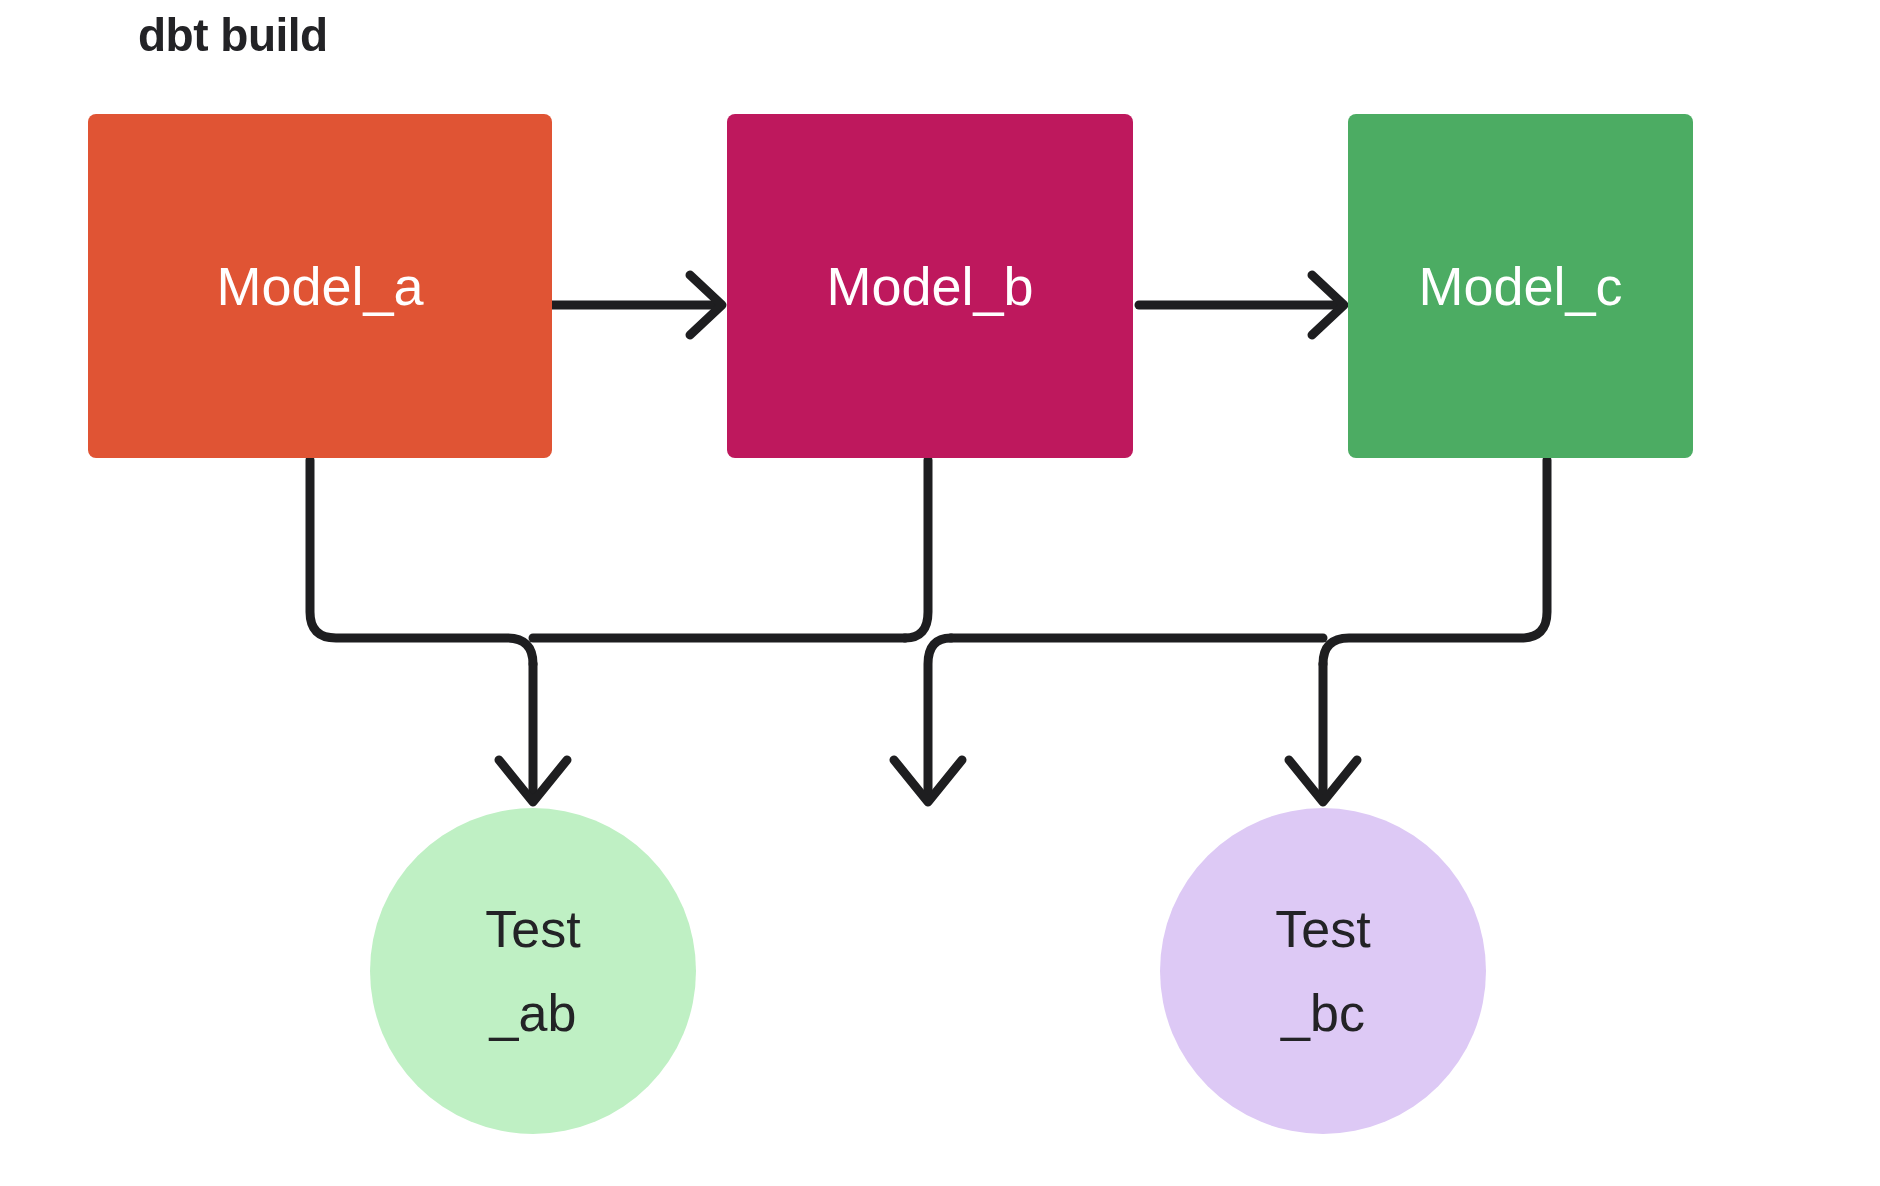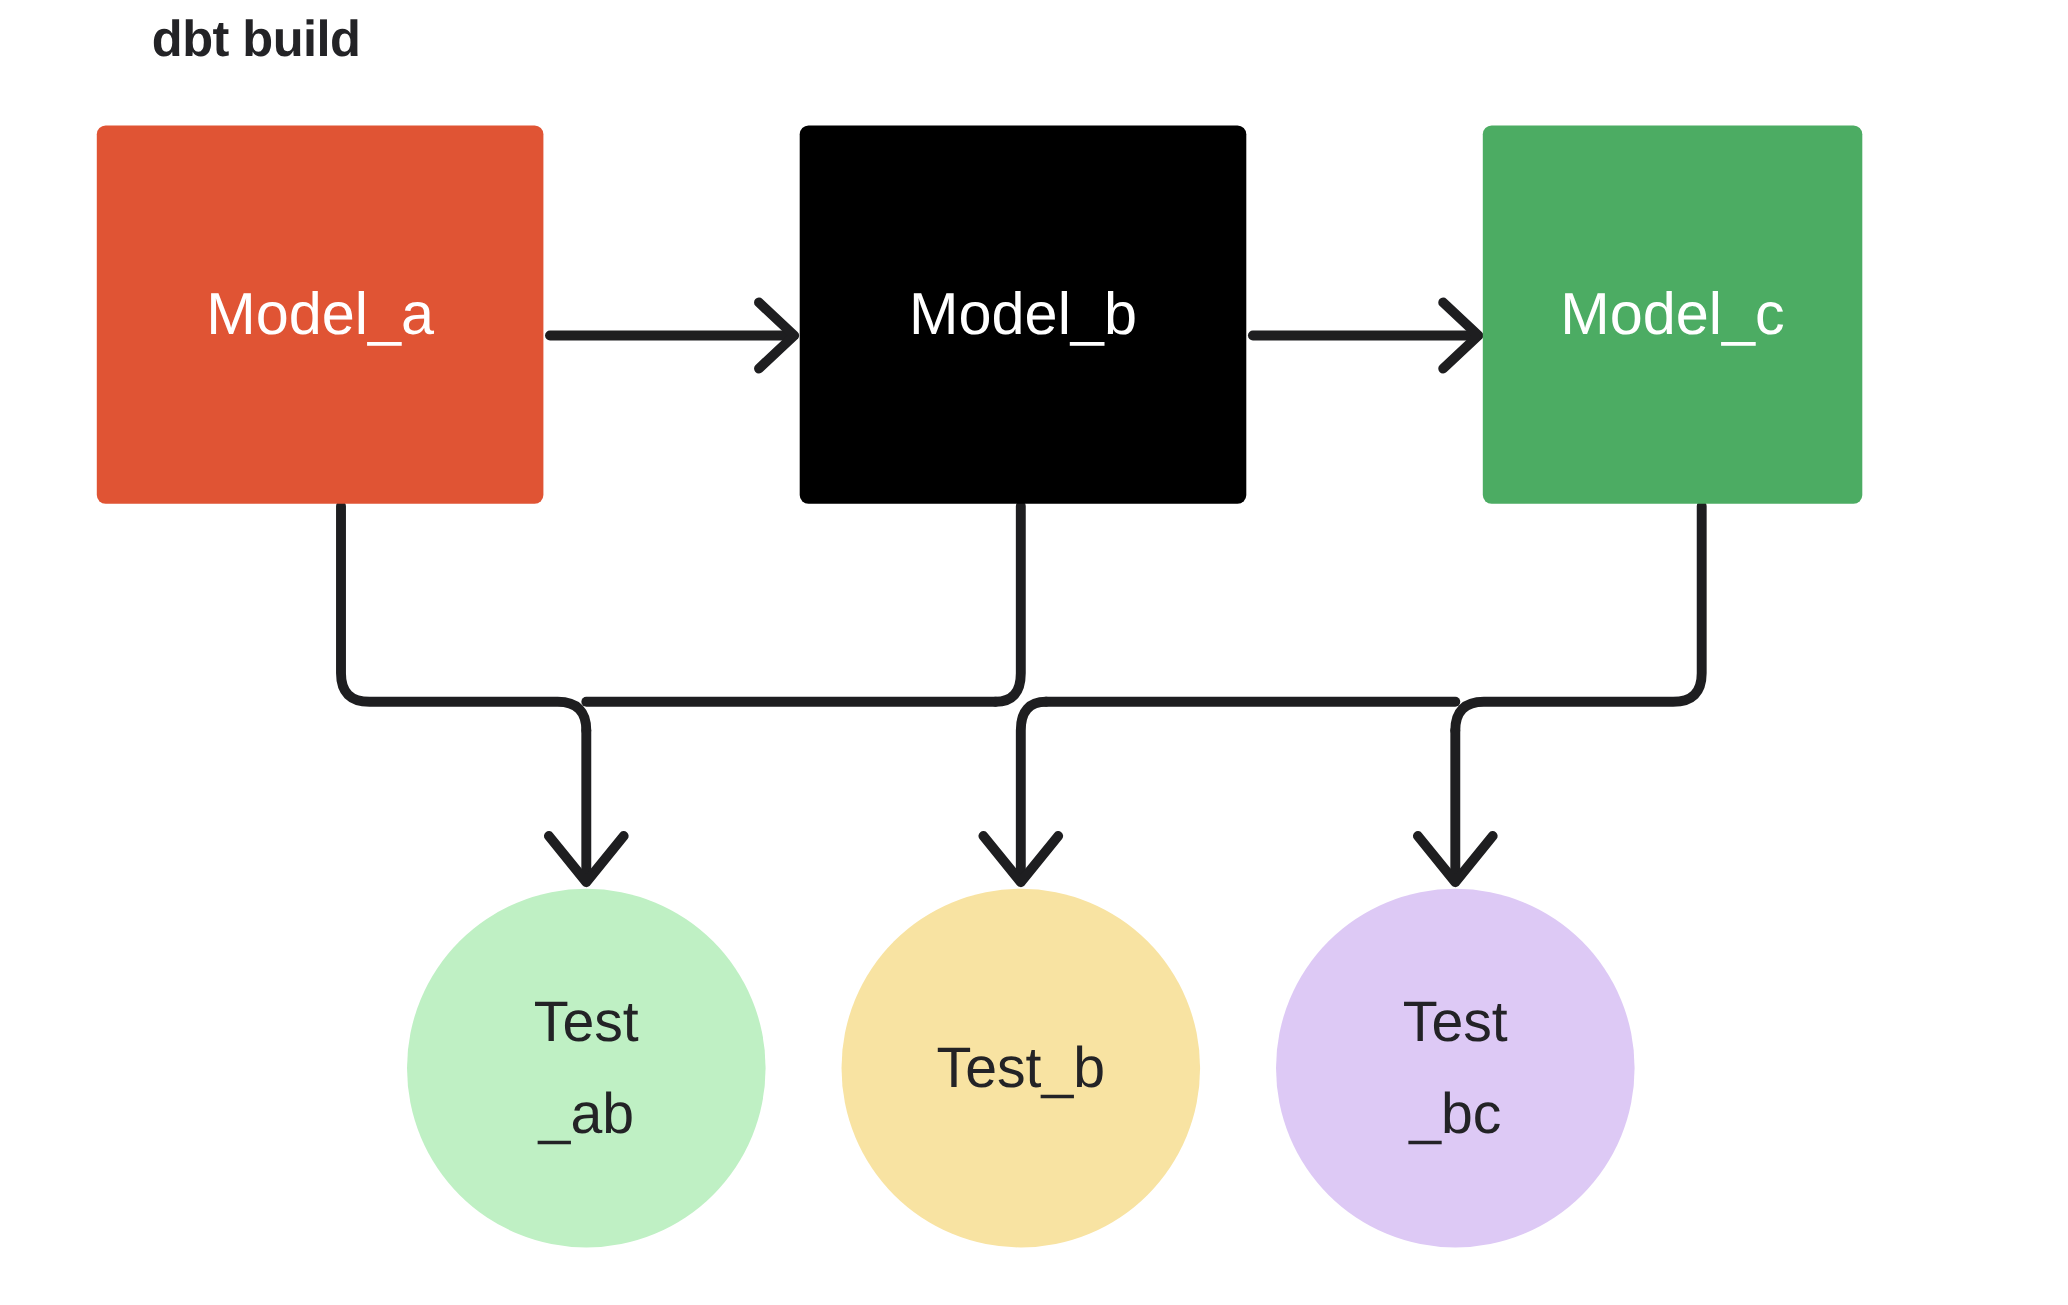--- a/index.html
+++ b/index.html
@@ -112,39 +112,36 @@
       </g>
 
       <g>
         <path d="M 1323 664 L 1323 798"></path>
         <path d="M 1289 760 L 1323 802 L 1357 760" fill="none"></path>
       </g>
 
     </g>
   </svg>
 
-  <div class="model-node" style="left:88px; top:114px; width:406px; height:344px; background:#e05434;">
+  <div class="model-node" style="left:88px; top:114px; width:464px; height:344px; background:#e05434;">
     <span class="model-label">Model_a</span>
   </div>
 
-  <div class="model-node" style="left:727px; top:114px; width:406px; height:344px; background:#000000;">
+  <div class="model-node" style="left:727px; top:114px; width:406px; height:344px; background:#be185d;">
     <span class="model-label">Model_b</span>
   </div>
 
   <div class="model-node" style="left:1348px; top:114px; width:345px; height:344px; background:#4cac63;">
     <span class="model-label">Model_c</span>
   </div>
 
   <div class="test-node" style="left:370px; top:808px; width:326px; height:326px; background:#bff0c4;">
     <span class="test-label">Test
 _ab</span>
   </div>
 
-  <div class="test-node" style="left:765px; top:808px; width:326px; height:326px; background:#f8e3a2;">
-    <span class="test-label">Test_b</span>
-  </div>
 
   <div class="test-node" style="left:1160px; top:808px; width:326px; height:326px; background:#ddc9f5;">
     <span class="test-label">Test
 _bc</span>
   </div>
 
 </div>
 
 </body></html>

